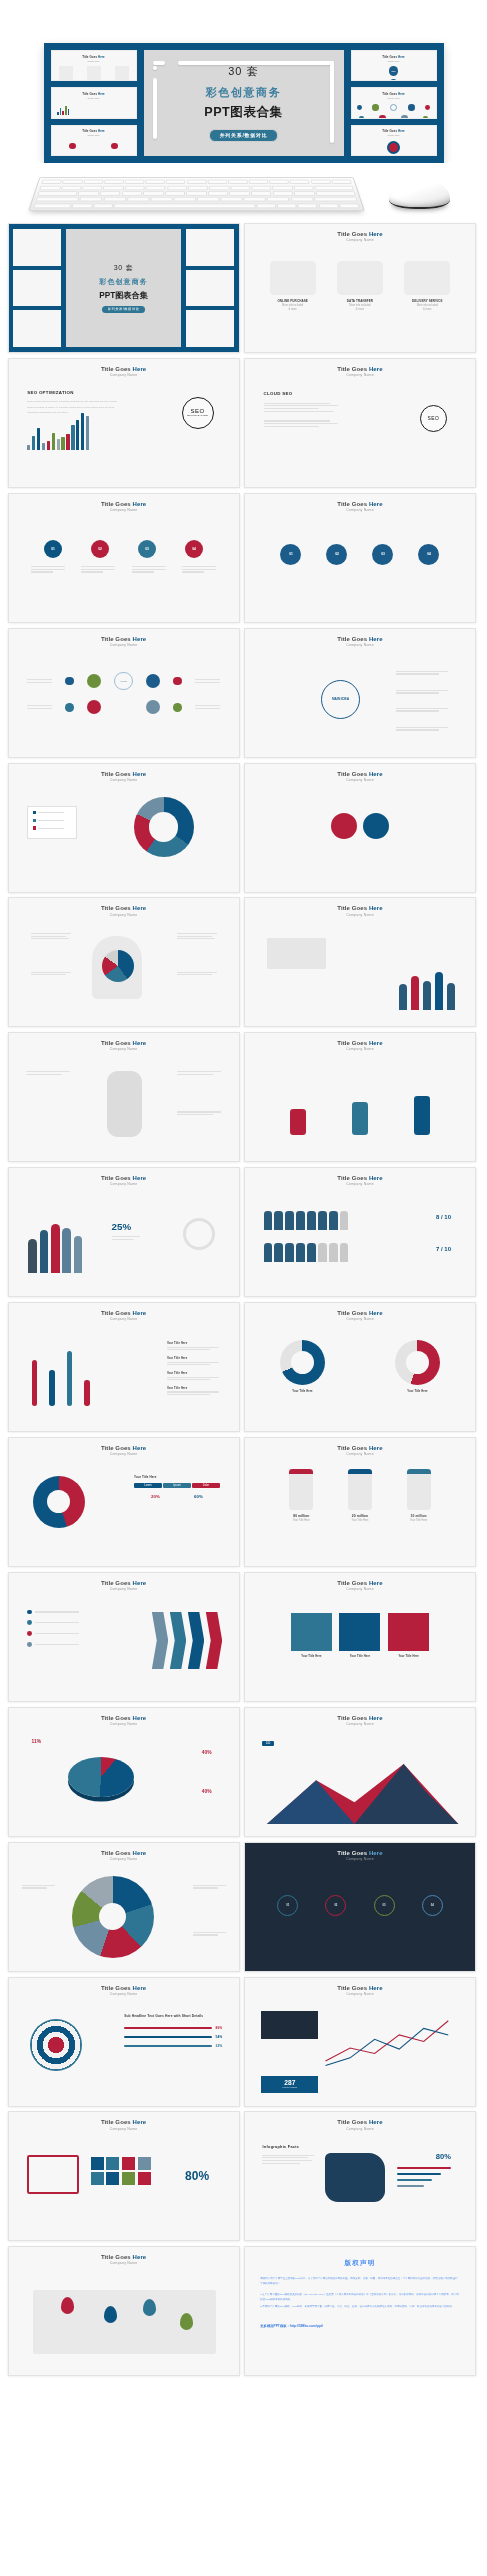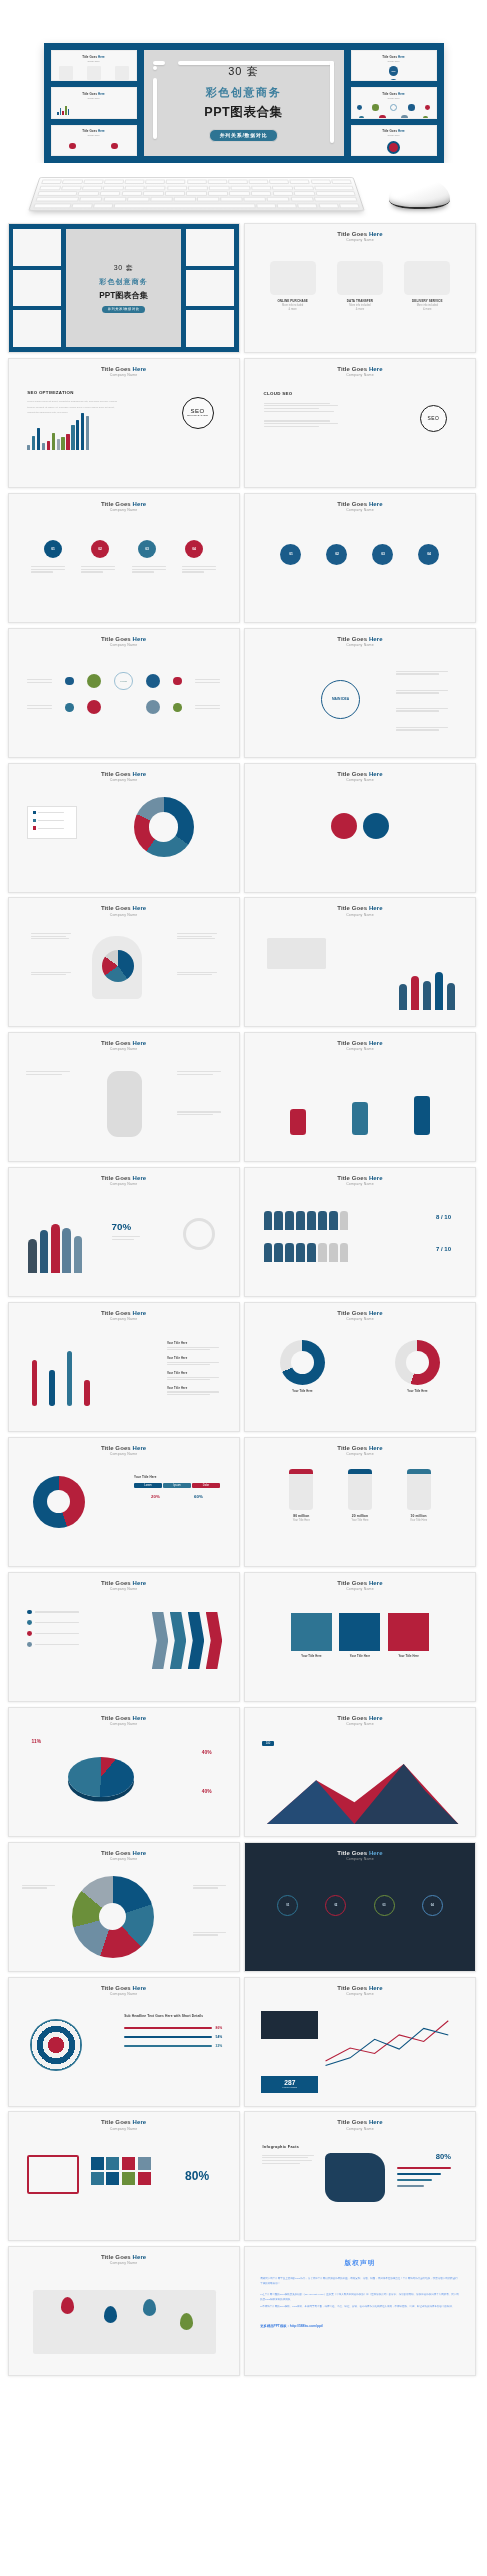--- a/index.html
+++ b/index.html
@@ -638,21 +638,21 @@
     <div class="s-title">Title Goes <i>Here</i></div>
     <div class="s-sub">Company Name</div>
     <div class="s-body">
       <div style="display:flex;align-items:flex-end;gap:2.7px;position:absolute;left:19.7px;bottom:23px;height:60px;">
         <div class="person" style="height:34px;border-radius:4.4px 4.4px 0 0;background:#3c4f5e;"></div>
         <div class="person" style="height:43px;border-radius:4.4px 4.4px 0 0;background:#2a5a7a;"></div>
         <div class="person" style="height:49px;border-radius:4.4px 4.4px 0 0;background:#b51f3b;"></div>
         <div class="person" style="height:45px;border-radius:4.4px 4.4px 0 0;background:#5b7f99;"></div>
         <div class="person" style="height:37px;border-radius:4.4px 4.4px 0 0;background:#6e8ea3;"></div>
       </div>
-      <div class="bignum" style="position:absolute;left:103px;top:35px;">70%</div>
+      <div class="bignum" style="position:absolute;left:103px;top:35px;">25%</div>
       <div style="position:absolute;left:103px;top:50px;" class="lines">
           <div class="ln" style="width:28px;"></div>
           <div class="ln" style="width:22px;"></div>
         </div>
       <div style="position:absolute;right:24px;top:32px;width:32px;height:32px;border-radius:50%;border:3.3px solid #e0e0e0;"></div>
     </div>
   </div>
 
   <div class="slide">
     <div class="s-title">Title Goes <i>Here</i></div>

